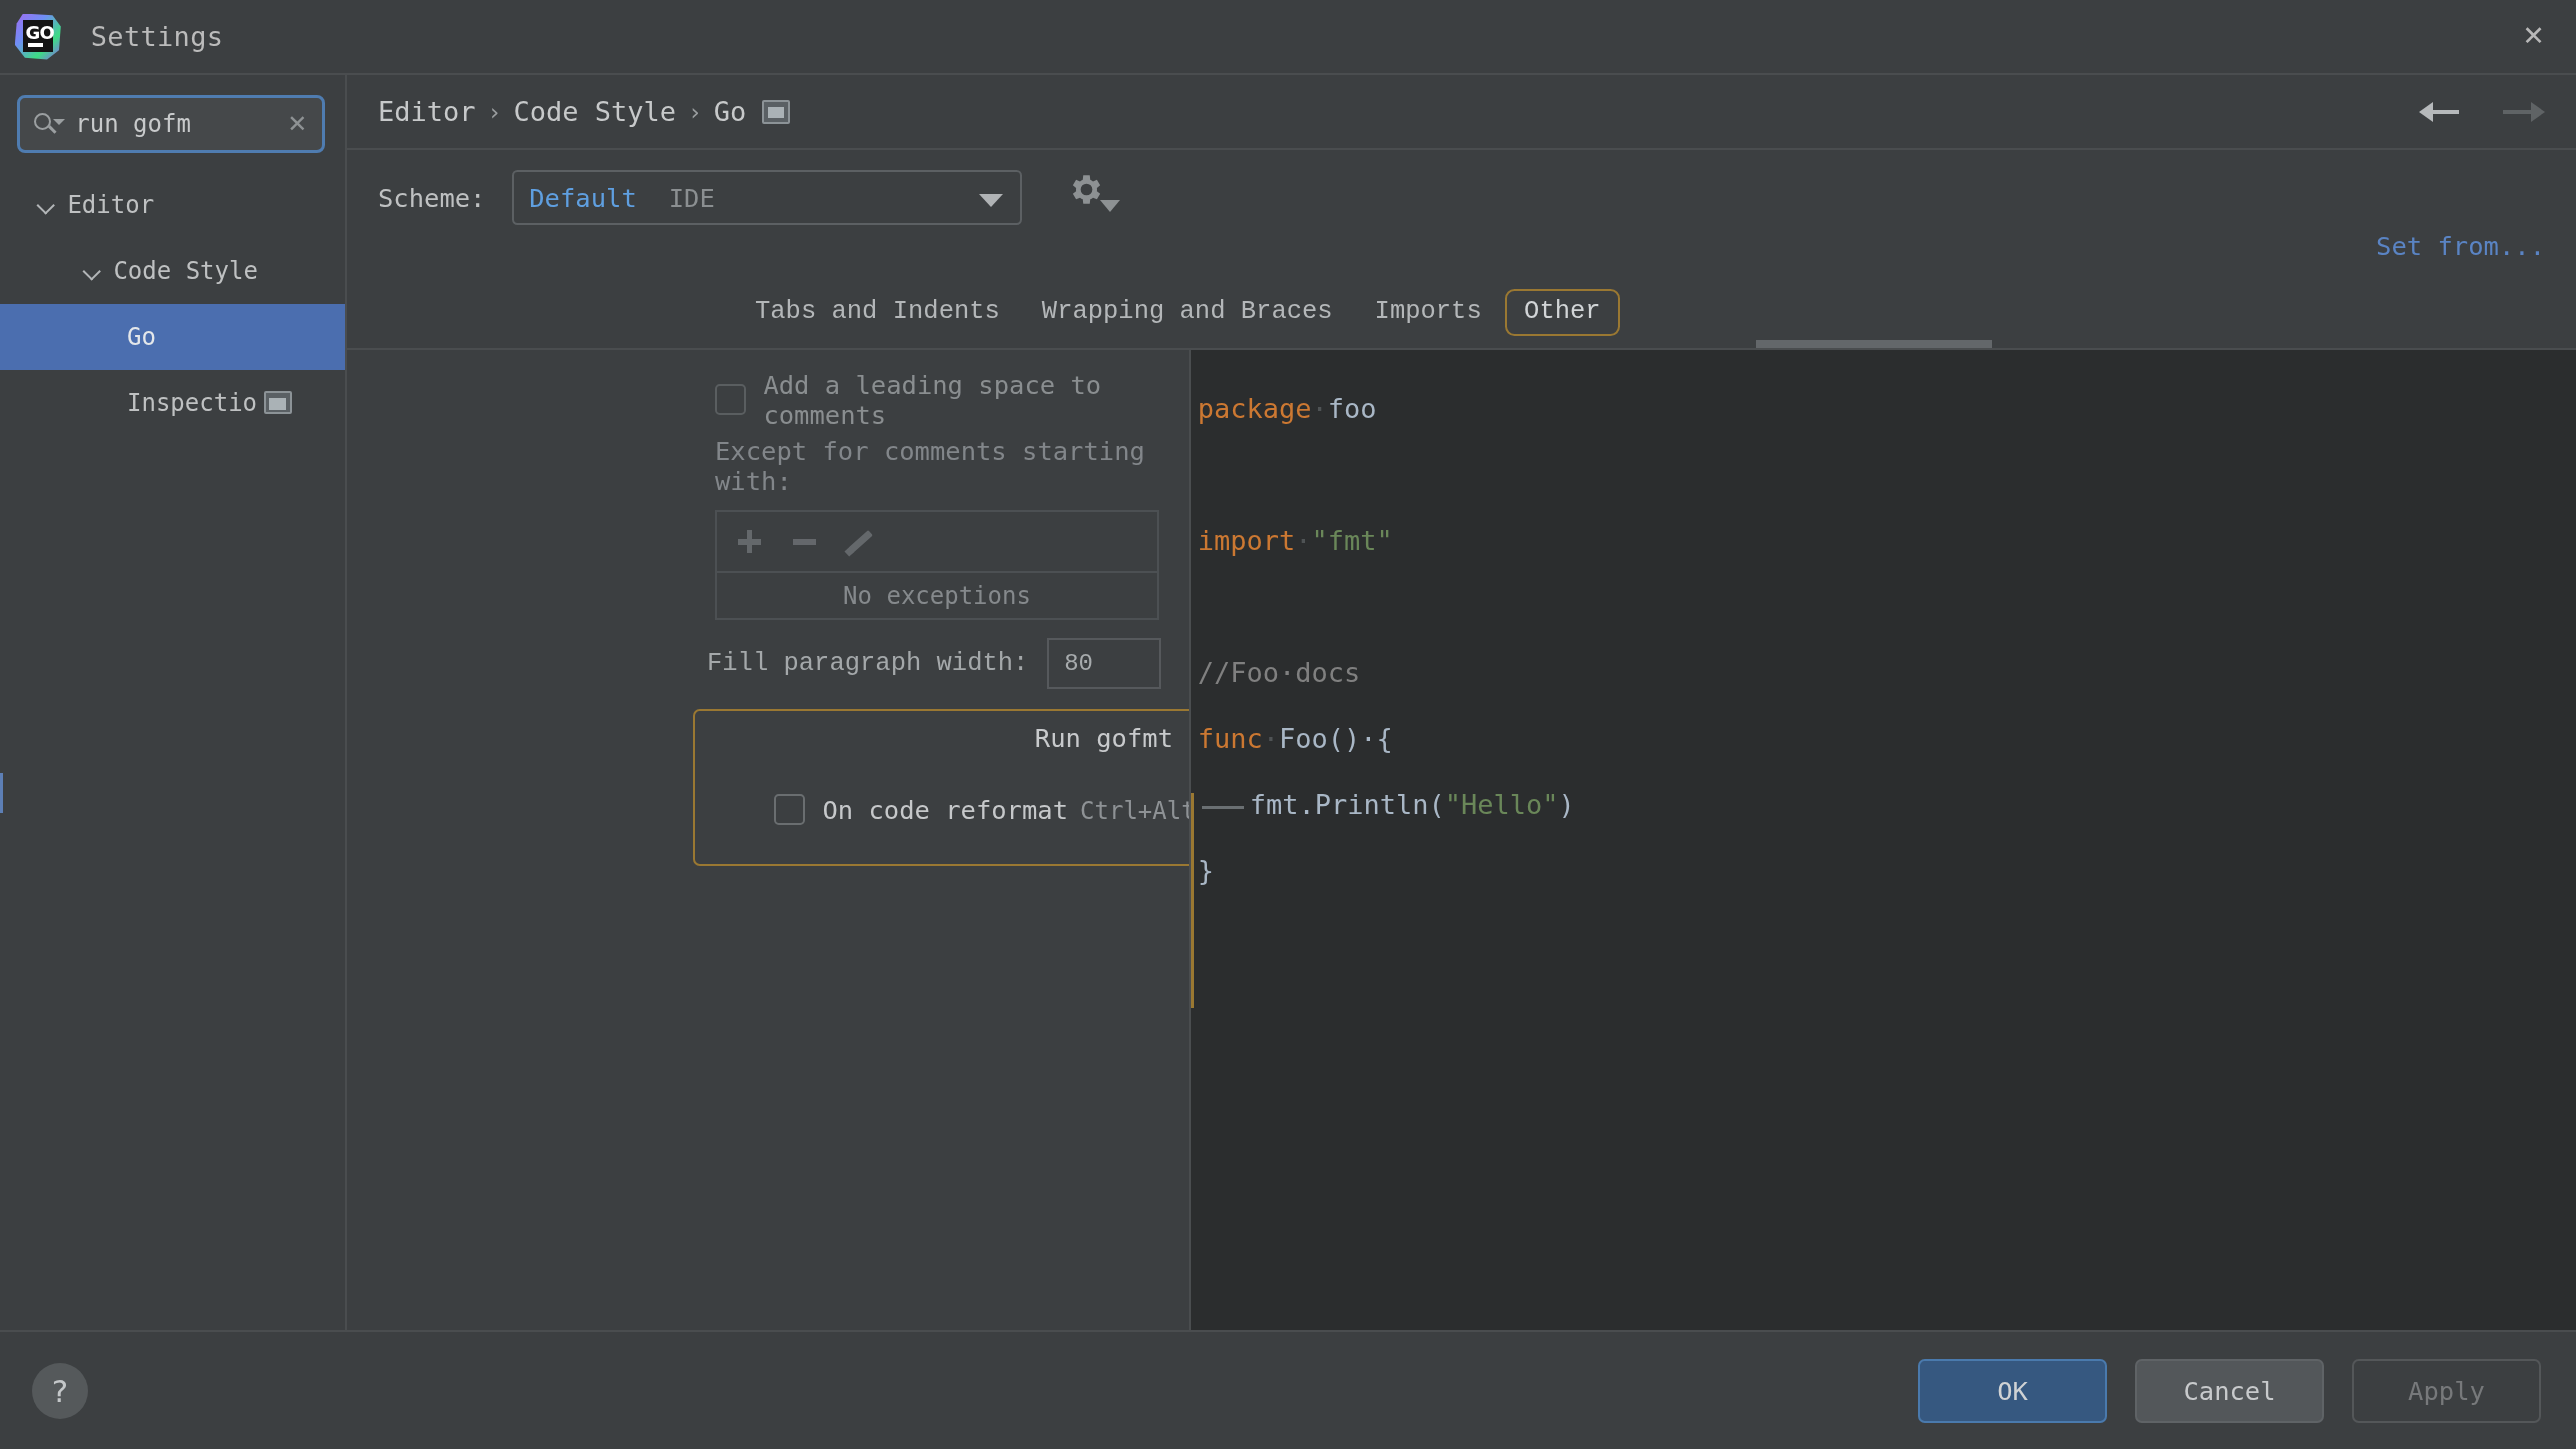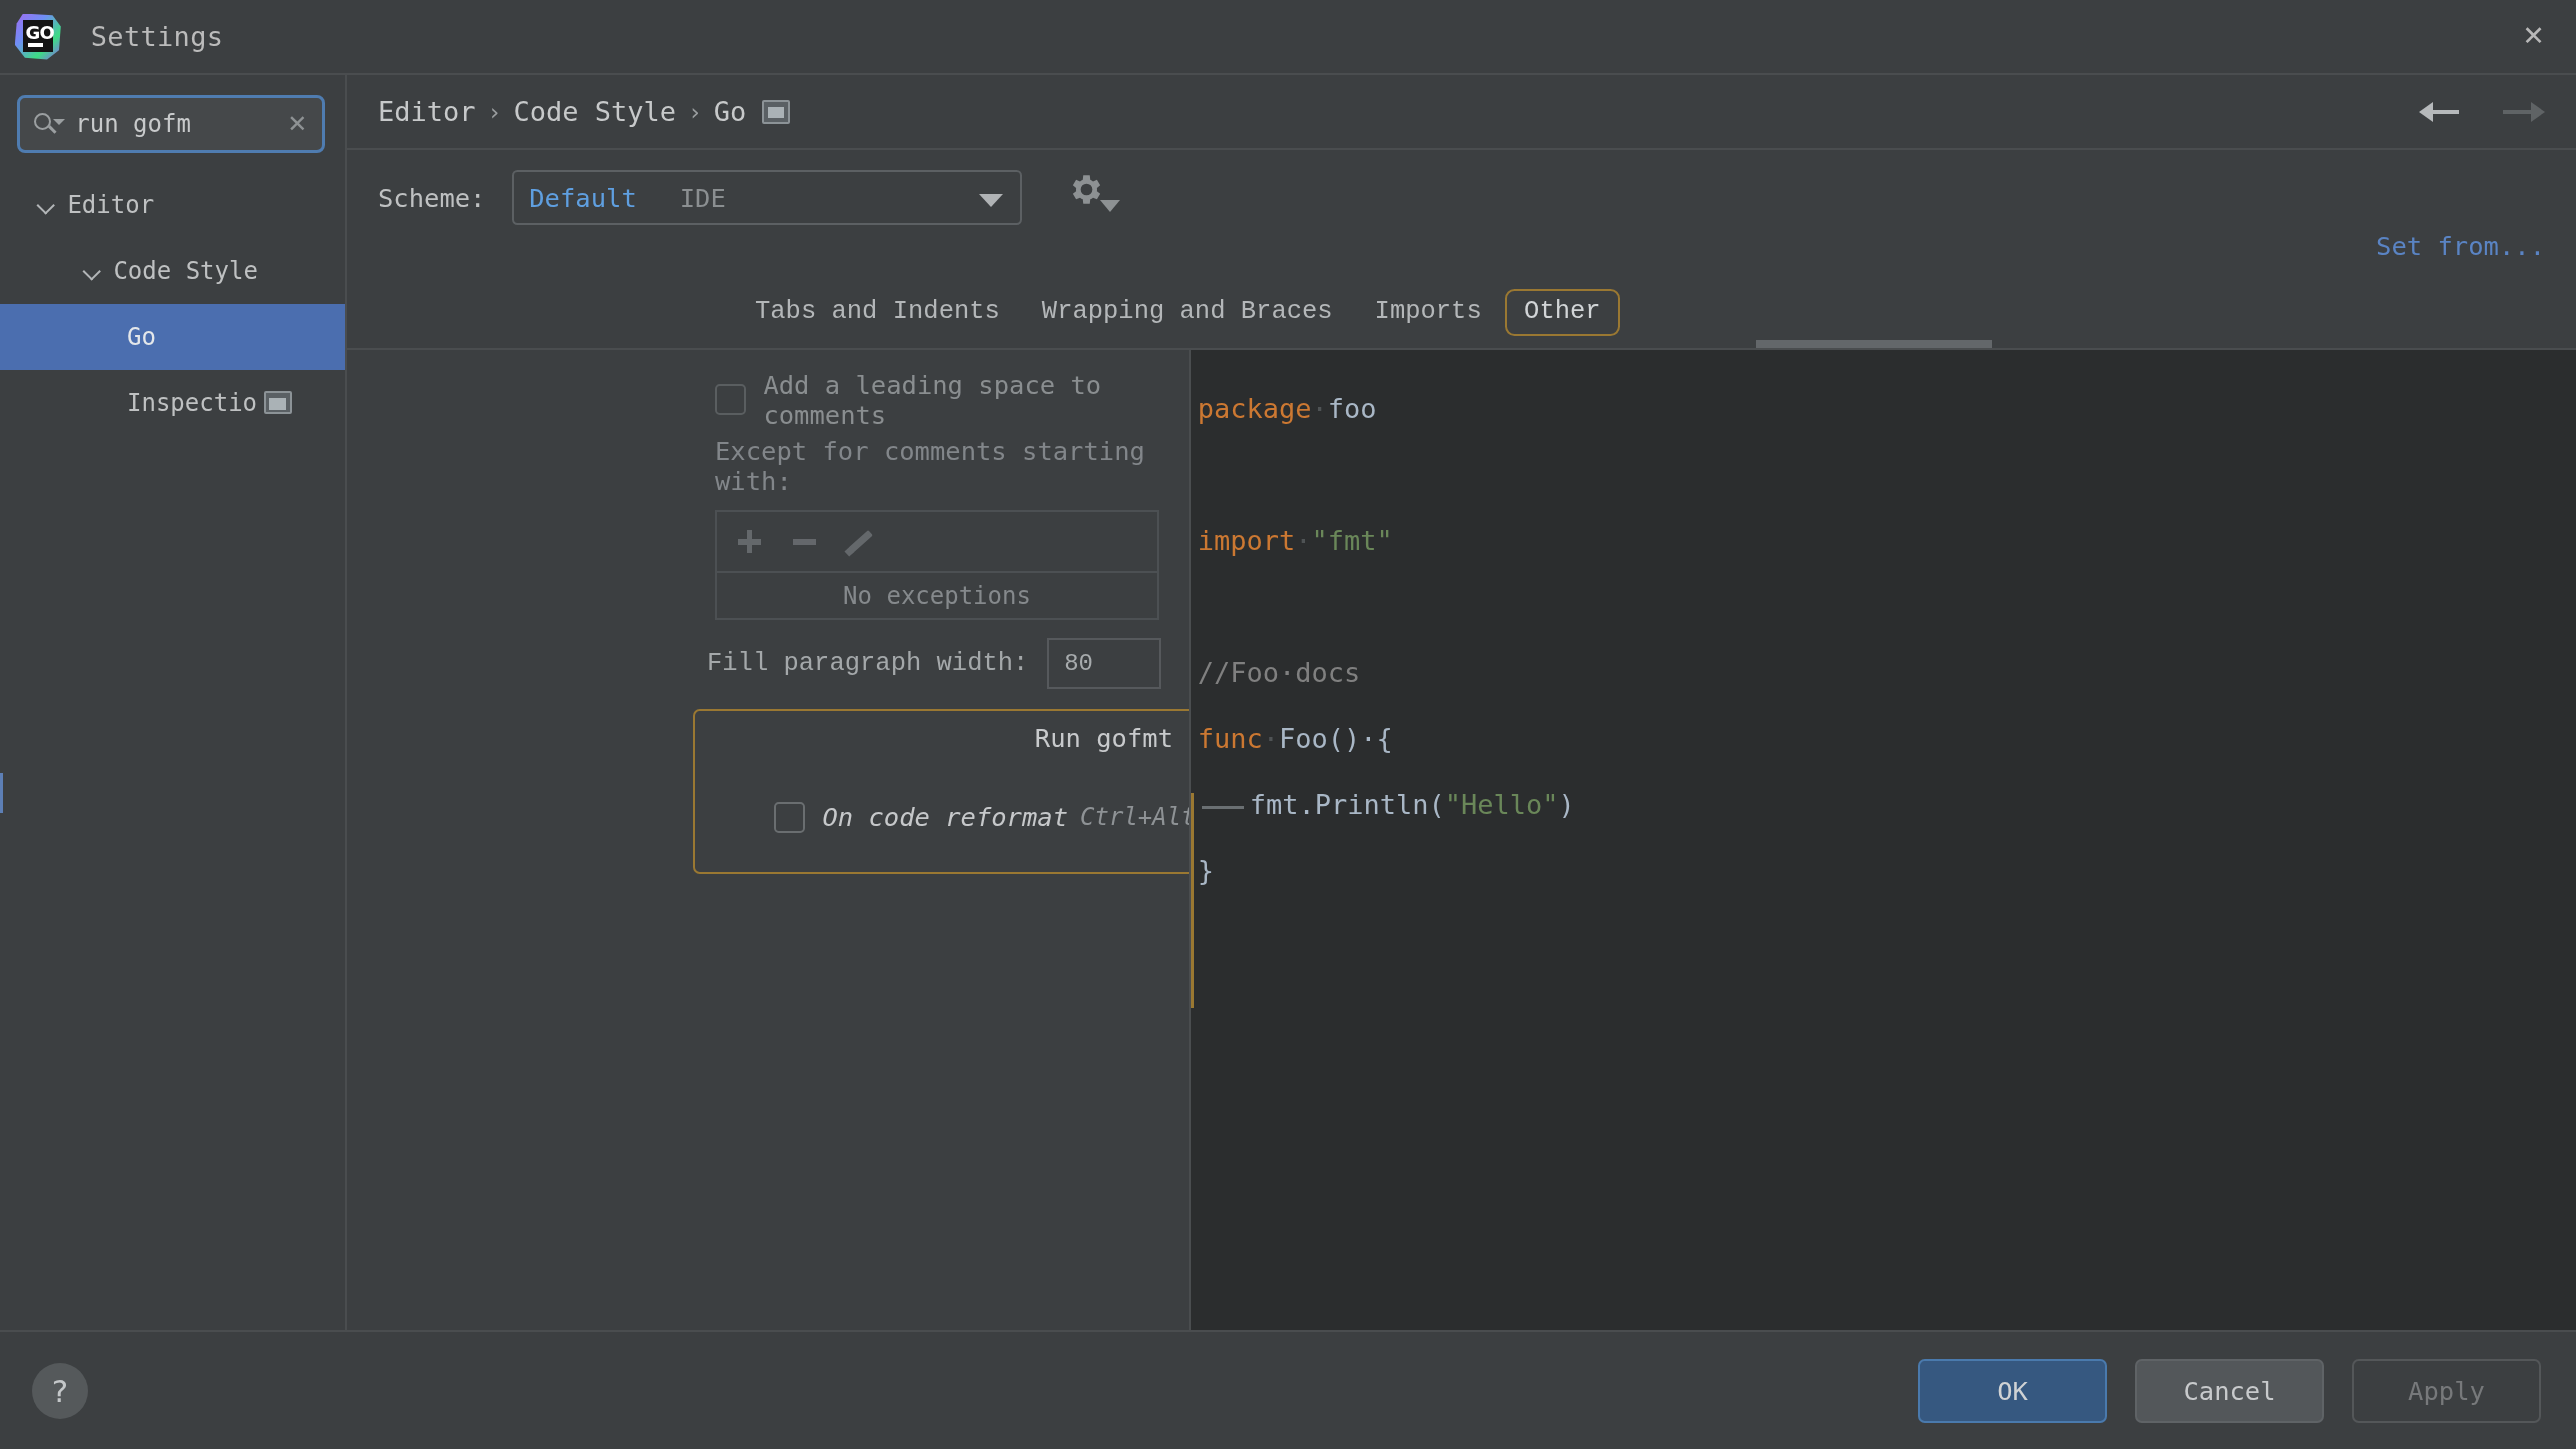--- a/index.html
+++ b/index.html
@@ -176,21 +176,21 @@
     padding: 14.8px 0 0 31px; height: 81px;
   }
   .scheme-label { color: #bfc1c2; font-size: 25.5px; }
   .scheme-select {
     margin-left: 27px; width: 510px; height: 55px;
     background: #3c3f41; border: 2px solid #5c6063; border-radius: 5.4px;
     display: flex; align-items: center; padding: 0 10.7px 0 14.8px;
     cursor: pointer; position: relative; gap: 15px;
   }
   .scheme-value { color: #5f9fe0; font-size: 25.5px; }
-  .scheme-scope { color: #8b8f91; font-size: 25.5px; margin-left: 28px; }
+  .scheme-scope { color: #8b8f91; font-size: 25.5px; margin-left: 17px; }
   .scheme-arrow {
     position: absolute; right: 17.4px; top: 21.5px;
     width: 0; height: 0; border-left: 12px solid transparent;
     border-right: 12px solid transparent; border-top: 13.4px solid #b0b3b5;
   }
   .gear-btn {
     margin-left: 42px; width: 55px; height: 55px; position: relative; cursor: pointer;
   }
   .gear {
     position: absolute; left: 2.7px; top: 0px; width: 39px; height: 39px;
@@ -281,21 +281,21 @@
   }
 
   .gofmt-group {
     margin: 17.4px 0 0 346px; width: 826px;
     border: 2.7px solid #9a7832; border-radius: 6.7px;
     padding: 12px 0 39px 0; position: relative; background: #3c3f41;
   }
   .group-title-row { display: flex; align-items: center; padding: 0 14.8px 0 10.7px; height: 47px; flex-direction: column; }
   .group-title { color: #c8cacc; font-size: 25.5px; white-space: nowrap; }
   .group-line { flex: 1 1 auto; height: 2px; background: #52565a; margin-left: 16px; }
-  .gofmt-opt { display: flex; align-items: center; padding-left: 79px; margin-top: 32px; font-style: italic; }
+  .gofmt-opt { display: flex; align-items: flex-end; padding-left: 79px; margin-top: 24px; }
   .gofmt-label { margin-left: 17.4px; font-size: 25.5px; color: #c6c8ca; }
   .gofmt-shortcut { margin-left: 12px; font-size: 24px; color: #8e9295; }
 
   
   .preview {
     flex: 1 1 auto; background: #2b2d2e; min-width: 0;
     border-top: 2px solid #4a4d4f; border-left: 2px solid #4a4d4f;
     padding: 25.5px 0 0 0; position: relative; overflow: hidden;
   }
   .code-line {

